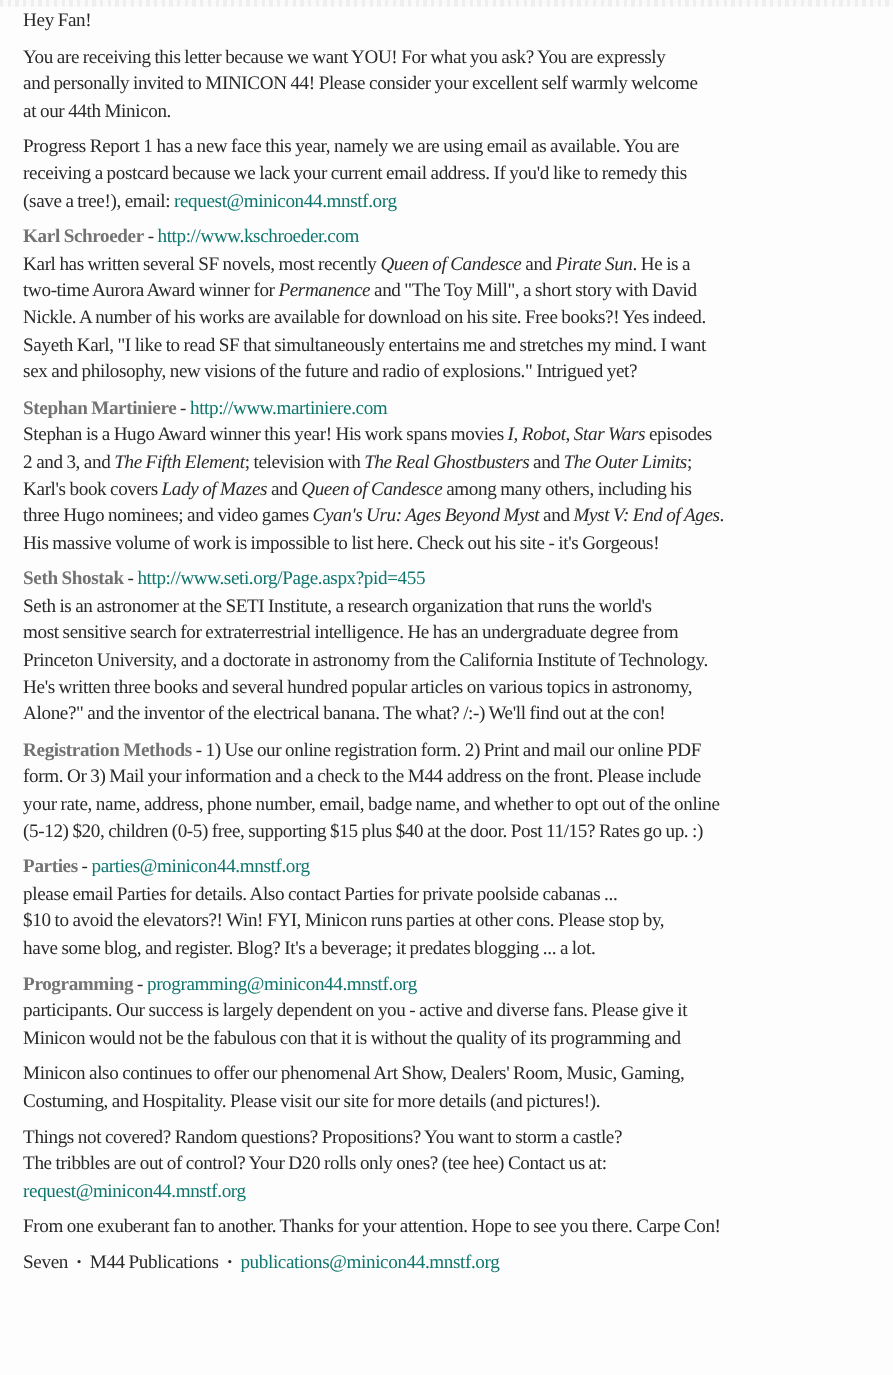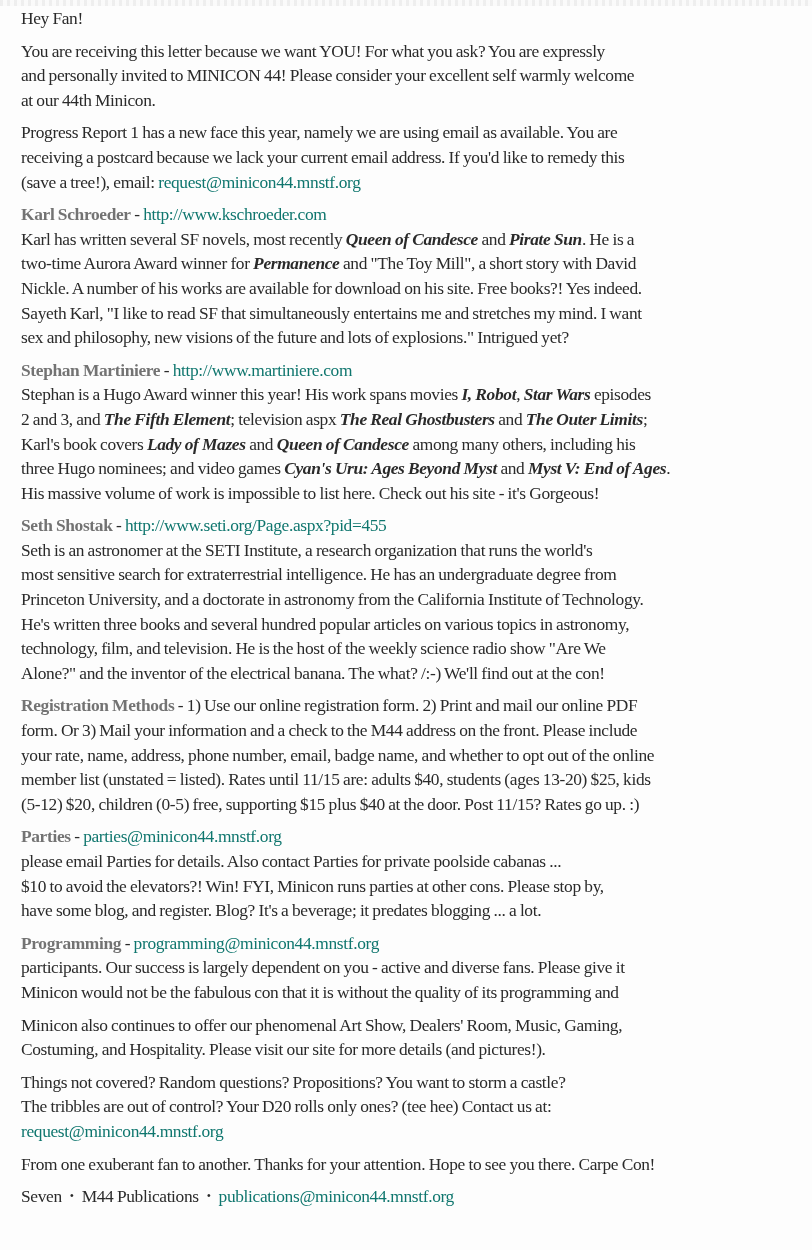--- a/index.html
+++ b/index.html
@@ -40,21 +40,21 @@
       line-height: 24.6px;
       letter-spacing: -0.35px;
       word-spacing: -0.5px;
     }
     .para {
       margin: 0 0 8px 0;
       white-space: nowrap;
     }
     .line { display: block; }
     .b { font-weight: bold; color: #737373; }
-    .i { font-style: italic; font-weight: bold; }
+    .i { font-style: italic; }
     .link { color: #0f766e; text-decoration: none; }
     .sep { padding: 0 8px; font-size: 12px; vertical-align: 2px; }
   </style>
 </head>
 <body>
 
 <div class="page">
   <div class="top-edge"></div>
 
   <div class="content">
@@ -74,47 +74,45 @@
       <span class="line">receiving a postcard because we lack your current email address. If you'd like to remedy this</span>
       <span class="line"><span>(save a tree!), email: </span><a class="link">request@minicon44.mnstf.org</a></span>
     </p>
 
     <p class="para">
       <span class="line"><span class="b">Karl Schroeder</span><span> - </span><a class="link">http://www.kschroeder.com</a></span>
       <span class="line"><span>Karl has written several SF novels, most recently </span><span class="i">Queen of Candesce</span><span> and </span><span class="i">Pirate Sun</span><span>. He is a</span></span>
       <span class="line"><span>two-time Aurora Award winner for </span><span class="i">Permanence</span><span> and "The Toy Mill", a short story with David</span></span>
       <span class="line">Nickle. A number of his works are available for download on his site. Free books?! Yes indeed.</span>
       <span class="line">Sayeth Karl, "I like to read SF that simultaneously entertains me and stretches my mind. I want</span>
-      <span class="line">sex and philosophy, new visions of the future and lots of explosions." Intrigued yet?</span>
+      <span class="line">sex and philosophy, new visions of the future and radio of explosions." Intrigued yet?</span>
     </p>
 
     <p class="para">
       <span class="line"><span class="b">Stephan Martiniere</span><span> - </span><a class="link">http://www.martiniere.com</a></span>
       <span class="line"><span>Stephan is a Hugo Award winner this year! His work spans movies </span><span class="i">I, Robot</span><span>, </span><span class="i">Star Wars</span><span> episodes</span></span>
-      <span class="line"><span>2 and 3, and </span><span class="i">The Fifth Element</span><span>; television aspx </span><span class="i">The Real Ghostbusters</span><span> and </span><span class="i">The Outer Limits</span><span>;</span></span>
+      <span class="line"><span>2 and 3, and </span><span class="i">The Fifth Element</span><span>; television with </span><span class="i">The Real Ghostbusters</span><span> and </span><span class="i">The Outer Limits</span><span>;</span></span>
       <span class="line"><span>Karl's book covers </span><span class="i">Lady of Mazes</span><span> and </span><span class="i">Queen of Candesce</span><span> among many others, including his</span></span>
       <span class="line"><span>three Hugo nominees; and video games </span><span class="i">Cyan's Uru: Ages Beyond Myst</span><span> and </span><span class="i">Myst V: End of Ages</span><span>.</span></span>
       <span class="line">His massive volume of work is impossible to list here. Check out his site - it's Gorgeous!</span>
     </p>
 
     <p class="para">
       <span class="line"><span class="b">Seth Shostak</span><span> - </span><a class="link">http://www.seti.org/Page.aspx?pid=455</a></span>
       <span class="line">Seth is an astronomer at the SETI Institute, a research organization that runs the world's</span>
       <span class="line">most sensitive search for extraterrestrial intelligence. He has an undergraduate degree from</span>
       <span class="line">Princeton University, and a doctorate in astronomy from the California Institute of Technology.</span>
       <span class="line">He's written three books and several hundred popular articles on various topics in astronomy,</span>
-      <span class="line">technology, film, and television. He is the host of the weekly science radio show "Are We</span>
       <span class="line">Alone?" and the inventor of the electrical banana. The what? /:-) We'll find out at the con!</span>
     </p>
 
     <p class="para">
       <span class="line"><span class="b">Registration Methods</span><span> - </span><span>1) Use our online registration form. 2) Print and mail our online PDF</span></span>
       <span class="line">form. Or 3) Mail your information and a check to the M44 address on the front. Please include</span>
       <span class="line">your rate, name, address, phone number, email, badge name, and whether to opt out of the online</span>
-      <span class="line">member list (unstated = listed). Rates until 11/15 are: adults $40, students (ages 13-20) $25, kids</span>
       <span class="line">(5-12) $20, children (0-5) free, supporting $15 plus $40 at the door. Post 11/15? Rates go up. :)</span>
     </p>
 
     <p class="para">
       <span class="line"><span class="b">Parties</span><span> - </span><a class="link">parties@minicon44.mnstf.org</a></span>
       <span class="line">please email Parties for details. Also contact Parties for private poolside cabanas ...</span>
       <span class="line">$10 to avoid the elevators?! Win! FYI, Minicon runs parties at other cons. Please stop by,</span>
       <span class="line">have some blog, and register. Blog? It's a beverage; it predates blogging ... a lot.</span>
     </p>
 

